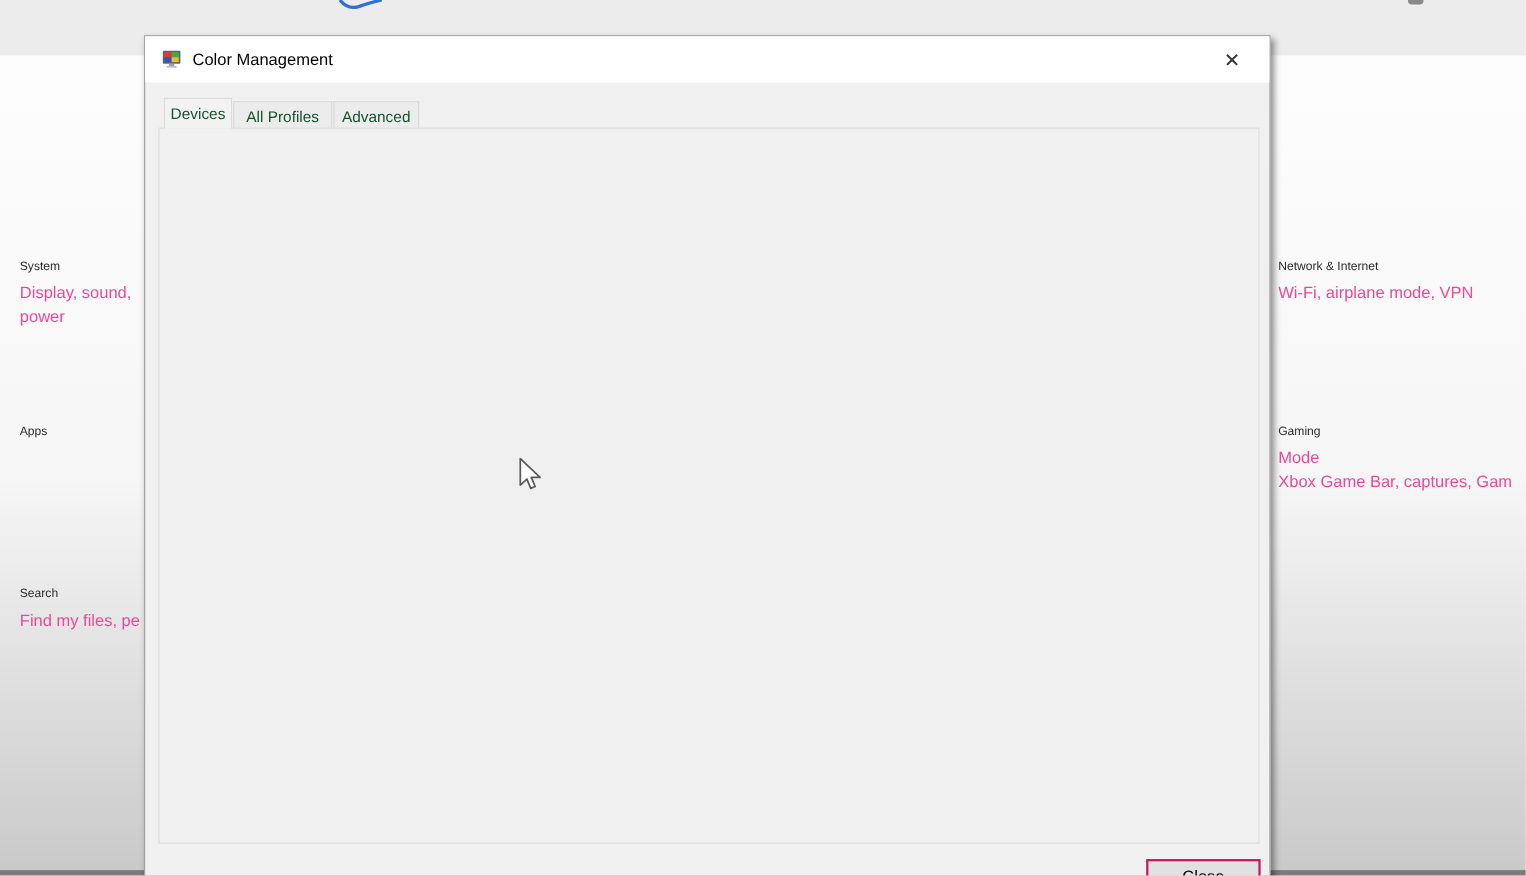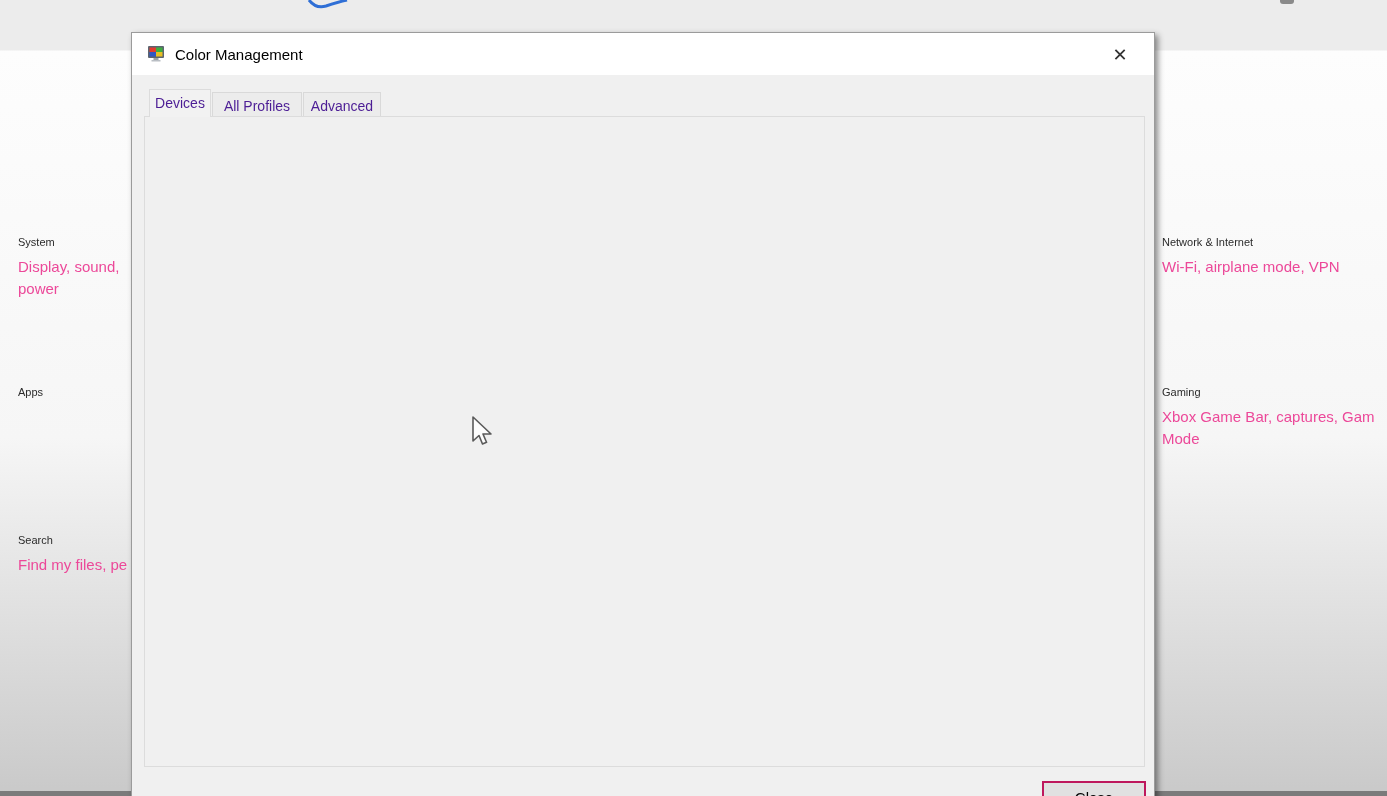--- a/index.html
+++ b/index.html
@@ -25,21 +25,21 @@
     border:1px solid #9b9b9b;
     box-shadow:3px 3px 6px rgba(0,0,0,.45);
     margin-top:20px;
   }
   .titlebar { left:0; top:0; width:100%; height:42px; background:#ffffff; display:flex; align-items:center; padding-left:15px; }
   .titlebar-text { font-size:15px; color:#000; margin-left:10px; }
   .close-x { position:absolute; right:22px; top:10px; width:24px; height:24px; font-size:18px; color:#333;
              display:flex; align-items:center; justify-content:center; cursor:default; }
 
   
-  .tab { position:absolute; font-size:14px; color:#4c1d95; text-align:center; padding-top:5px; }
+  .tab { position:absolute; font-size:14px; color:#14532d; text-align:center; padding-top:5px; }
   .tab-active   { background:#f2f2f2; border:1px solid #dcdcdc; border-bottom:none; z-index:3; }
   .tab-inactive { background:#ececec; border:1px solid #d9d9d9; border-bottom:none; z-index:1; }
   .tab-panel { left:12px; top:83px; width:1001px; height:651px; border:1px solid #dcdcdc; background:#f0f0f0; z-index:2; }
 
   .lbl { font-size:15px; color:#000; }
 
   .dropdown {
     left:230px; top:112px; width:750px; height:31px;
     background:#fff; border:1px solid #7a7a7a;
     display:flex; align-items:center; padding:0 12px; font-size:15px; color:#111;
@@ -97,22 +97,22 @@
 </div>
 <div class="abs bg-col-right" style="top:236px;">
   <div class="bg-tile-title">Network &amp; Internet</div>
   <div class="bg-tile-sub" style="margin-top:8px;">
     <div>Wi-Fi, airplane mode, VPN</div>
   </div>
 </div>
 <div class="abs bg-col-right" style="top:386px;">
   <div class="bg-tile-title">Gaming</div>
   <div class="bg-tile-sub" style="margin-top:8px;">
+    <div>Mode</div>
     <div>Xbox Game Bar, captures, Gam</div>
-    <div>Mode</div>
   </div>
 </div>
 
 <svg class="abs" style="left:306px; top:0;" width="44" height="10">
   <path d="M3 0 Q10 9 20 6 Q32 2 41 0" fill="none" stroke="#2f6fd6" stroke-width="3"></path>
 </svg>
 <div class="abs" style="left:1280px; top:0; width:14px; height:4px; background:#8a8a8a; border-radius:0 0 3px 3px;"></div>
 <div class="abs bottom-strip"></div>
 
 <div class="abs dialog">

